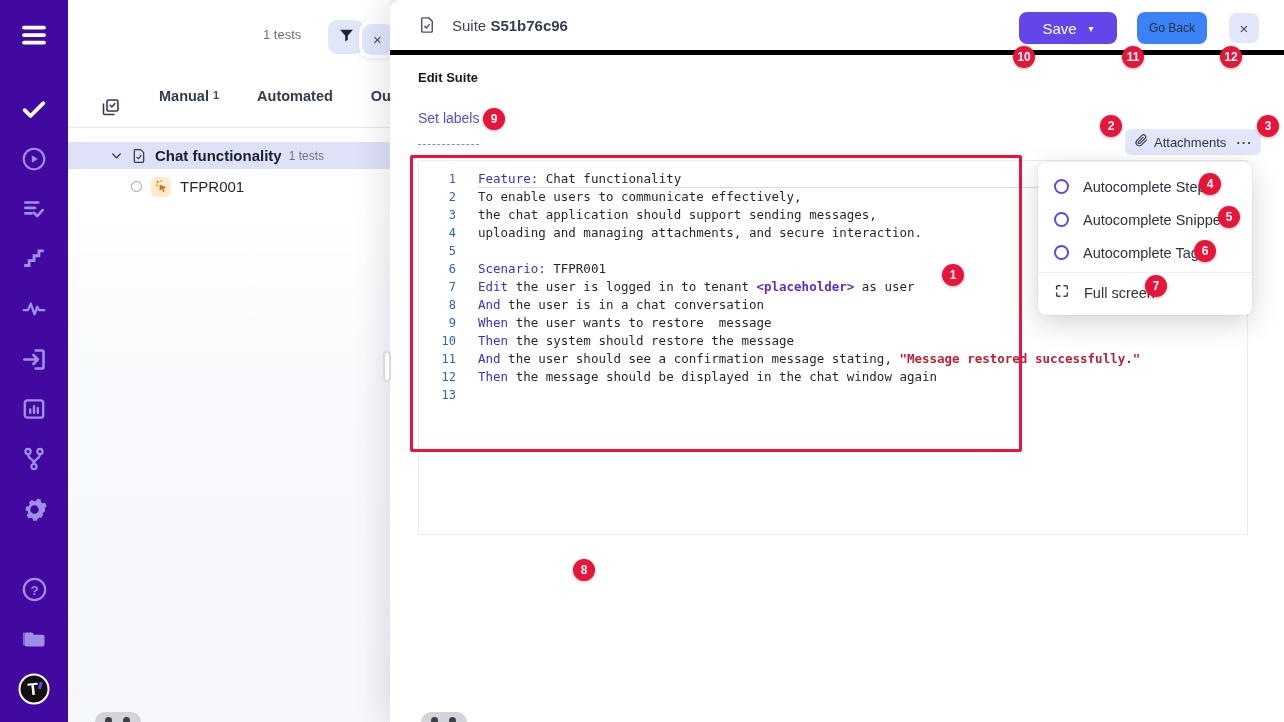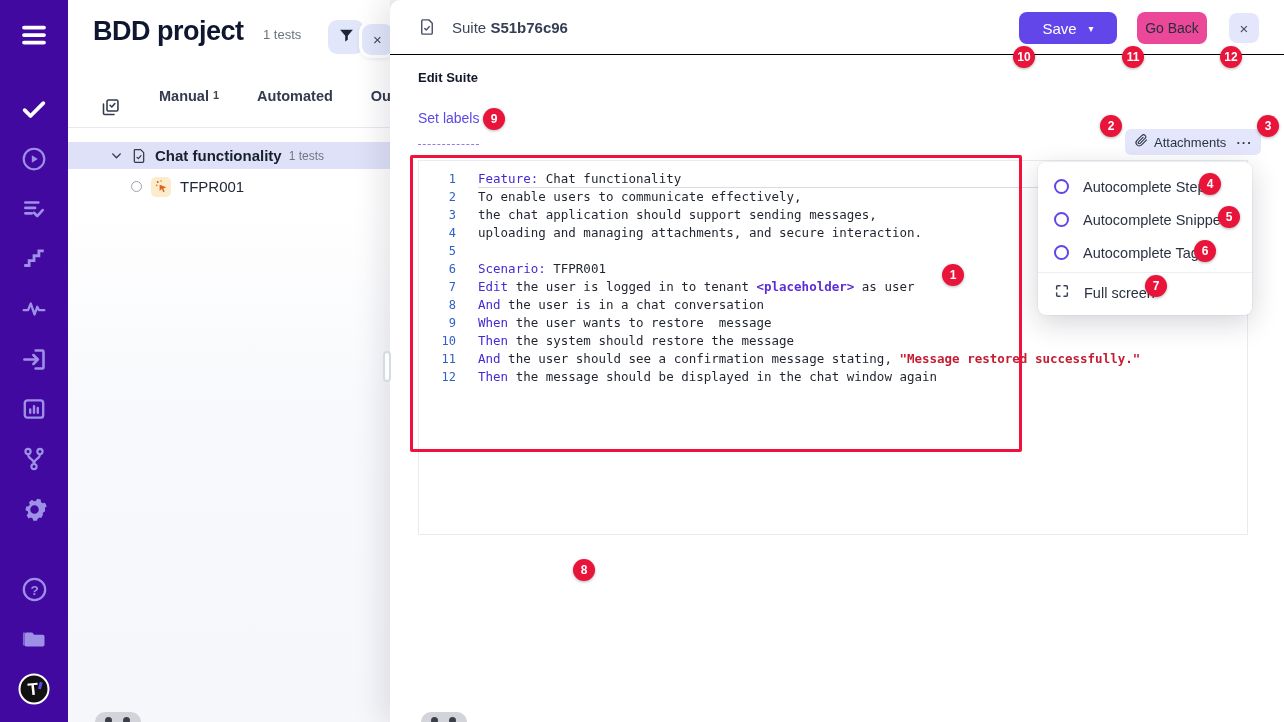--- a/index.html
+++ b/index.html
@@ -42,30 +42,30 @@
   .pill-widget { position:absolute; width:46px; height:22px; background:#d2d4da; border-radius:10px; z-index:3; }
   .pill-widget i { position:absolute; top:5px; width:7px; height:7px; border-radius:50%; background:#3a3f4a; }
   .pill-widget i:first-child { left:10px; } .pill-widget i:last-child { left:28px; }
 
   .drag-handle { position:absolute; left:383px; top:351px; width:8px; height:31px; border:2px solid #d6dae2;
                  background:#fdfdfe; border-radius:5px; z-index:4; cursor:col-resize; }
 
   
   .drawer { position:absolute; left:390px; top:0; width:894px; height:722px; background:#fff;
             border-top-left-radius:10px; box-shadow:-10px 0 28px rgba(20,20,50,.10); z-index:3; }
-  .d-header { position:absolute; left:0; top:0; width:100%; height:55px; border-bottom:1px solid #000000;
+  .d-header { position:absolute; left:0; top:0; width:100%; height:55px; border-bottom:5px solid #000000;
               display:flex; align-items:center; }
   .d-header .hico { margin-left:28px; display:flex; }
   .d-header .htxt { margin-left:16px; font-size:15px; color:#3c4559; }
   .d-header .htxt b { font-weight:700; color:#343d52; }
   .btn-save { position:absolute; left:629px; top:12px; width:98px; height:32px; background:#6246ea; color:#fff;
               border:none; border-radius:8px; font-size:15px; cursor:pointer; display:flex; align-items:center; justify-content:center; gap:12px; }
   .btn-save .caret { font-size:10px; margin-top:1px; }
-  .btn-goback { position:absolute; left:747px; top:12px; width:70px; height:32px; background:#ec4899; color:#272e3f;
-              border:none; border-radius:8px; font-size:14px; font-weight:500; cursor:pointer; }
+  .btn-goback { position:absolute; left:747px; top:12px; width:70px; height:32px; background:#3b82f6; color:#272e3f;
+              border:none; border-radius:8px; font-size:12px; font-weight:500; cursor:pointer; }
   .btn-dclose { position:absolute; left:839px; top:13px; width:30px; height:30px; background:#e4e7fb; color:#424a5c;
               border:none; border-radius:8px; font-size:15px; cursor:pointer; }
   .d-title { position:absolute; left:28px; top:70px; font-size:13px; font-weight:700; color:#111827; }
   .set-labels { position:absolute; left:28px; top:110px; font-size:14px; color:#5b48e6; text-decoration:none;
                 border-bottom:1px dashed #8d7df0; padding-bottom:18px; cursor:pointer; }
   .btn-attach { position:absolute; left:735px; top:129px; height:26px; padding:0 12px 0 10px; background:#e4e7fb;
                 border:none; border-radius:6px; font-size:13px; color:#2c3444; cursor:pointer;
                 display:flex; align-items:center; gap:6px; }
   .btn-more { position:absolute; left:838px; top:129px; width:33px; height:26px; background:#e4e7fb; border:none;
               border-radius:6px; font-size:13px; font-weight:700; color:#333b4c; letter-spacing:1px; cursor:pointer; }
@@ -179,21 +179,20 @@
   <div class="ric" style="margin-bottom:8px">
     <svg width="32" height="32" viewBox="0 0 32 32">
         <circle cx="16" cy="16" r="14.5" fill="#111111" stroke="#ffffff" stroke-width="2"></circle>
         <text x="15" y="22" text-anchor="middle" font-size="17" font-family="Liberation Sans, sans-serif" font-weight="bold" fill="#ffffff" transform="rotate(-6 16 16)">T</text>
         <rect x="21" y="9" width="3" height="7" fill="#6246ea" transform="rotate(14 22 12)"></rect>
       </svg>
   </div>
 </nav>
 
 <section class="panel">
-  <h1 class="p-title">BDD project</h1>
   <span class="p-count">1 tests</span>
   <button class="btn-filter">
     <span>
       <svg width="17" height="17" viewBox="0 0 24 24" fill="#1d2433">
           <path d="M3 4h18l-7.2 8.2V18l-3.6 2.4v-8.2L3 4z"></path>
         </svg>
     </span>
   </button>
   <button class="btn-panel-close">
     <span>×</span>
@@ -296,20 +295,21 @@
         <div class="ed-row"><span class="ed-gutter">3</span><span class="ed-code"><span class="tok-t">the chat application should support sending messages,</span></span></div>
         <div class="ed-row"><span class="ed-gutter">4</span><span class="ed-code"><span class="tok-t">uploading and managing attachments, and secure interaction.</span></span></div>
         <div class="ed-row"><span class="ed-gutter">5</span><span class="ed-code"></span></div>
         <div class="ed-row"><span class="ed-gutter">6</span><span class="ed-code"><span class="tok-kw">Scenario:</span><span class="tok-t"> TFPR001</span></span></div>
         <div class="ed-row"><span class="ed-gutter">7</span><span class="ed-code"><span class="tok-kw">Edit</span><span class="tok-t"> the user is logged in to tenant </span><span class="tok-ph">&lt;placeholder&gt;</span><span class="tok-t"> as user</span></span></div>
         <div class="ed-row"><span class="ed-gutter">8</span><span class="ed-code"><span class="tok-kw">And</span><span class="tok-t"> the user is in a chat conversation</span></span></div>
         <div class="ed-row"><span class="ed-gutter">9</span><span class="ed-code"><span class="tok-kw">When</span><span class="tok-t"> the user wants to restore  message</span></span></div>
         <div class="ed-row"><span class="ed-gutter">10</span><span class="ed-code"><span class="tok-kw">Then</span><span class="tok-t"> the system should restore the message</span></span></div>
         <div class="ed-row"><span class="ed-gutter">11</span><span class="ed-code"><span class="tok-kw">And</span><span class="tok-t"> the user should see a confirmation message stating, </span><span class="tok-str">"Message restored successfully."</span></span></div>
         <div class="ed-row"><span class="ed-gutter">12</span><span class="ed-code"><span class="tok-kw">Then</span><span class="tok-t"> the message should be displayed in the chat window again</span></span></div>
+        <div class="ed-row"><span class="ed-gutter">13</span><span class="ed-code"></span></div>
       </div>
   </div>
 
 
   <div class="menu">
     <div class="m-item">
       <span class="m-radio"></span>
       <span>Autocomplete Steps</span>
     </div>
     <div class="m-item">

